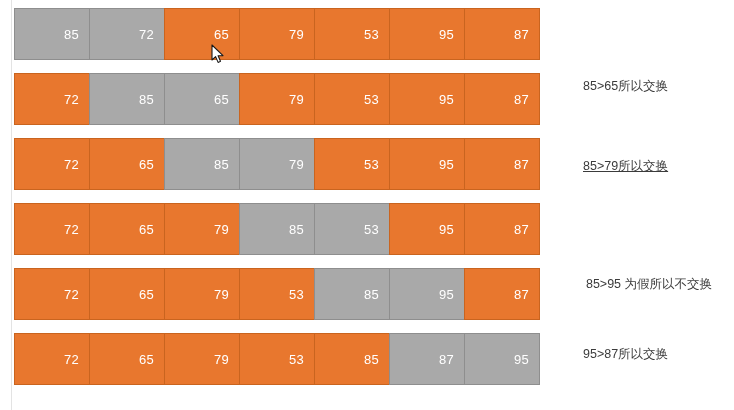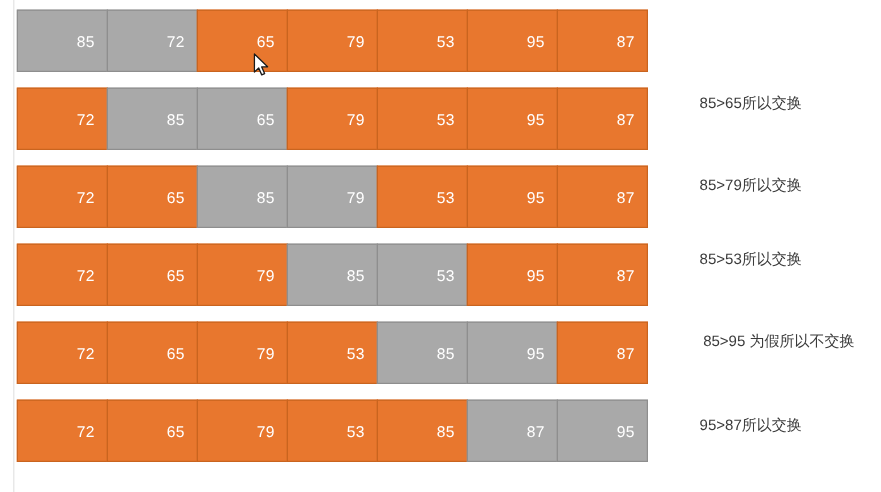--- a/index.html
+++ b/index.html
@@ -74,21 +74,21 @@
   .note {
     position: absolute;
     left: 0;
     width: 132px;
     font-size: 12.5px;
     line-height: 16px;
     color: #3b3b3b;
   }
   .note.n0 { top: 13px; }
   .note.n1 { top: 78px; }
-  .note.n2 { top: 146px; }
+  .note.n2 { top: 158px; text-decoration: underline; }
   .note.n3 { top: 208px; }
   .note.n4 { top: 276px; text-align: center; }
   .note.n5 { top: 346px; }
 
   
   .cursor {
     position: absolute;
     left: 211px;
     top: 44px;
     width: 14px;
@@ -169,21 +169,20 @@
         <div class="cell orange">53</div>
         <div class="cell orange">85</div>
         <div class="cell gray">87</div>
         <div class="cell gray">95</div>
       </div>
     </div>
 
   <div class="notes" id="notes-container">
       <div class="note n1">85&gt;65所以交换</div>
       <div class="note n2">85&gt;79所以交换</div>
-      <div class="note n3">85&gt;53所以交换</div>
       <div class="note n4">85&gt;95 为假所以不交换</div>
       <div class="note n5">95&gt;87所以交换</div>
     </div>
 
   <div class="cursor">
     <svg width="14" height="20" viewBox="0 0 14 20" xmlns="http://www.w3.org/2000/svg">
       <path d="M1 1 L1 16 L4.6 12.6 L7.1 18.4 L9.5 17.3 L7.1 11.8 L12 11.6 Z" fill="#ffffff" stroke="#1a1a1a" stroke-width="1.1" stroke-linejoin="round"></path>
     </svg>
   </div>
 

